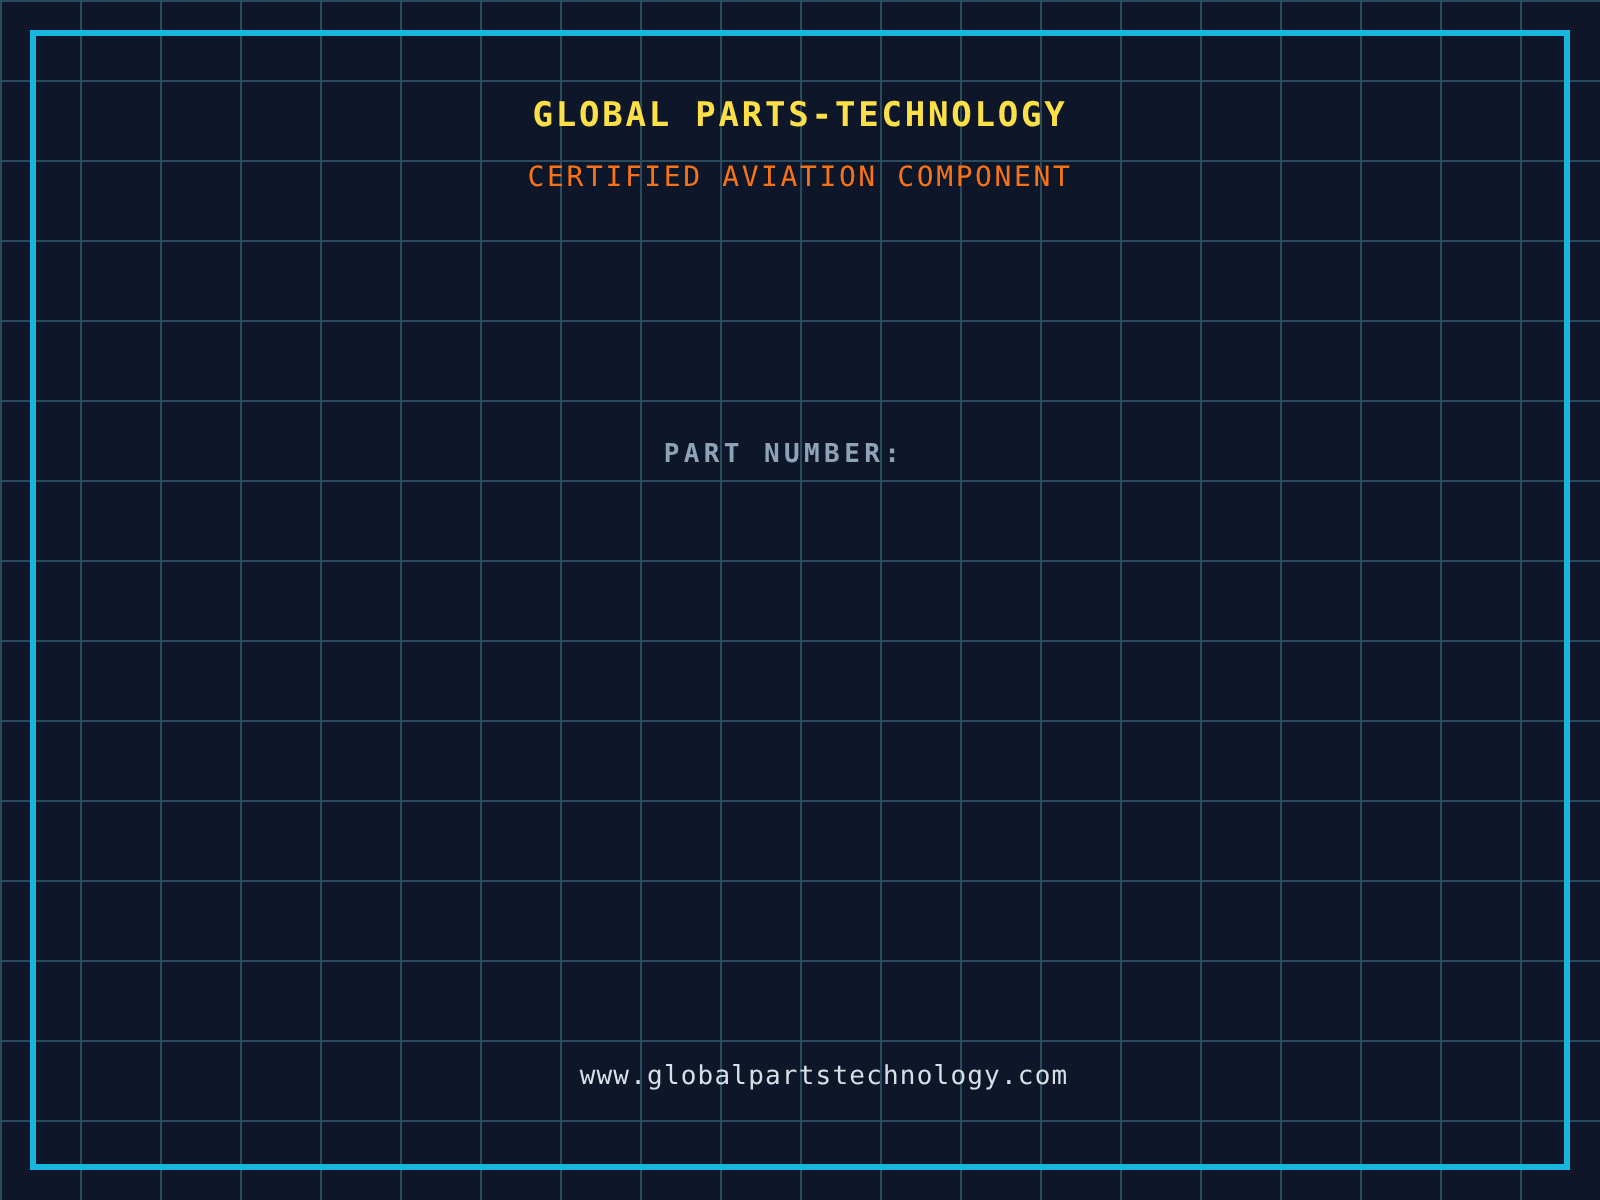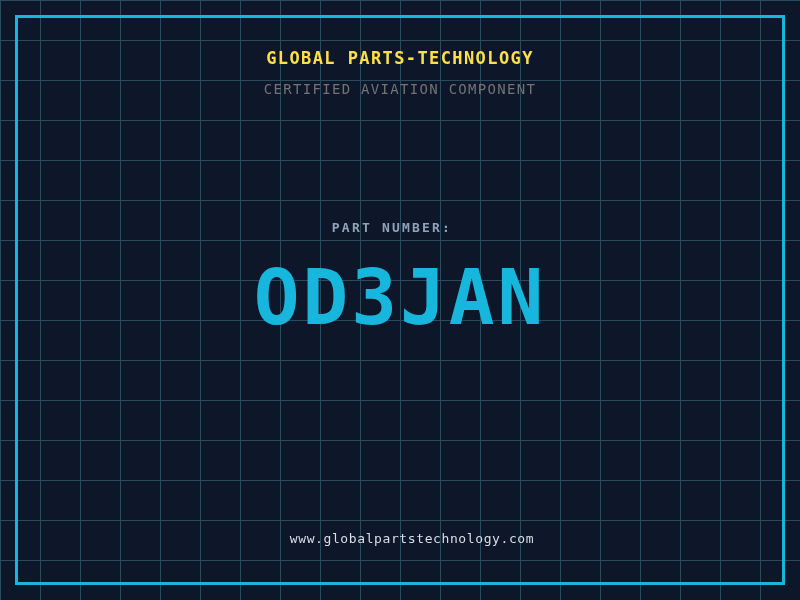--- a/index.html
+++ b/index.html
@@ -67,21 +67,21 @@
     white-space: nowrap;
   }
 
   .subtitle {
     position: absolute;
     left: 0;
     width: 800px;
     top: 80px;
     font-size: 14px;
     font-weight: normal;
-    color: #737373;
+    color: #f97316;
     letter-spacing: 1.3px;
     line-height: 18px;
     white-space: nowrap;
   }
 
   .pn-label {
     position: absolute;
     left: 0;
     width: 784px;
     top: 219px;
@@ -130,18 +130,17 @@
   <div id="frame"></div>
 
   <div id="content">
 
     <div class="title">GLOBAL PARTS-TECHNOLOGY</div>
 
     <div class="subtitle">CERTIFIED AVIATION COMPONENT</div>
 
     <div class="pn-label">PART NUMBER:</div>
 
-    <div class="pn-value">OD3JAN</div>
 
     <div class="footer-url">www.globalpartstechnology.com</div>
 
   </div>
 </div>
 
 </body></html>

